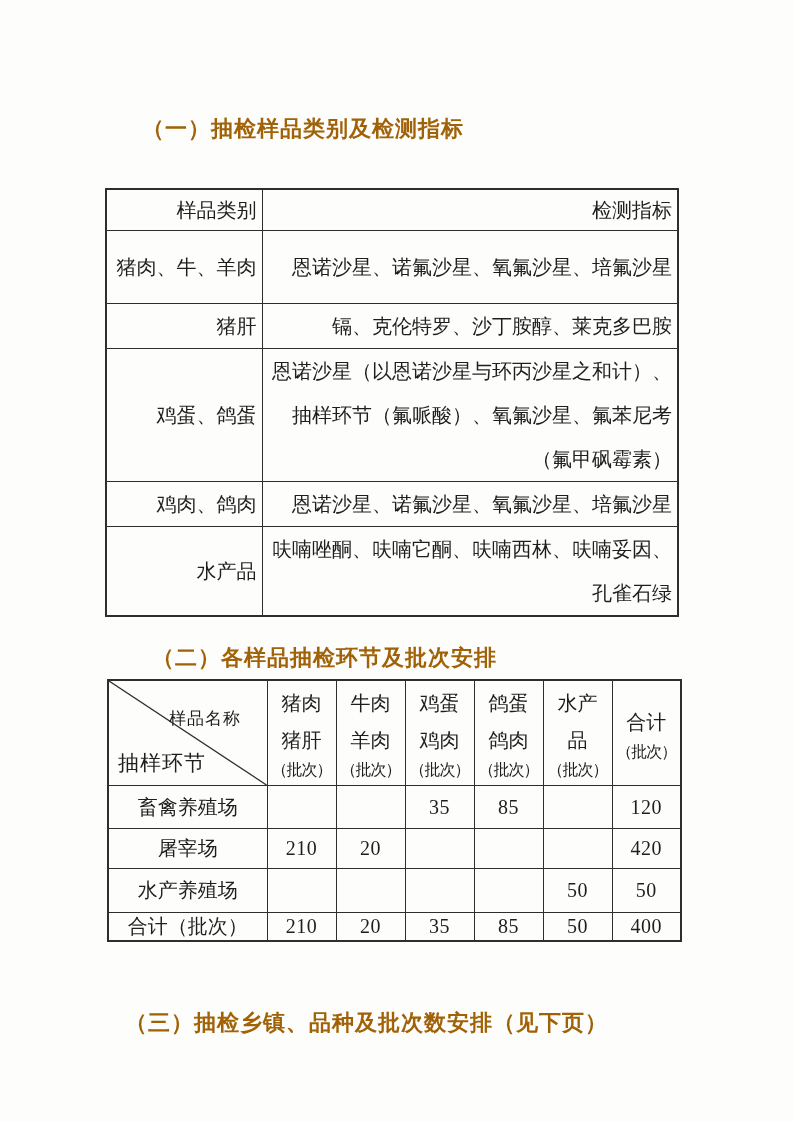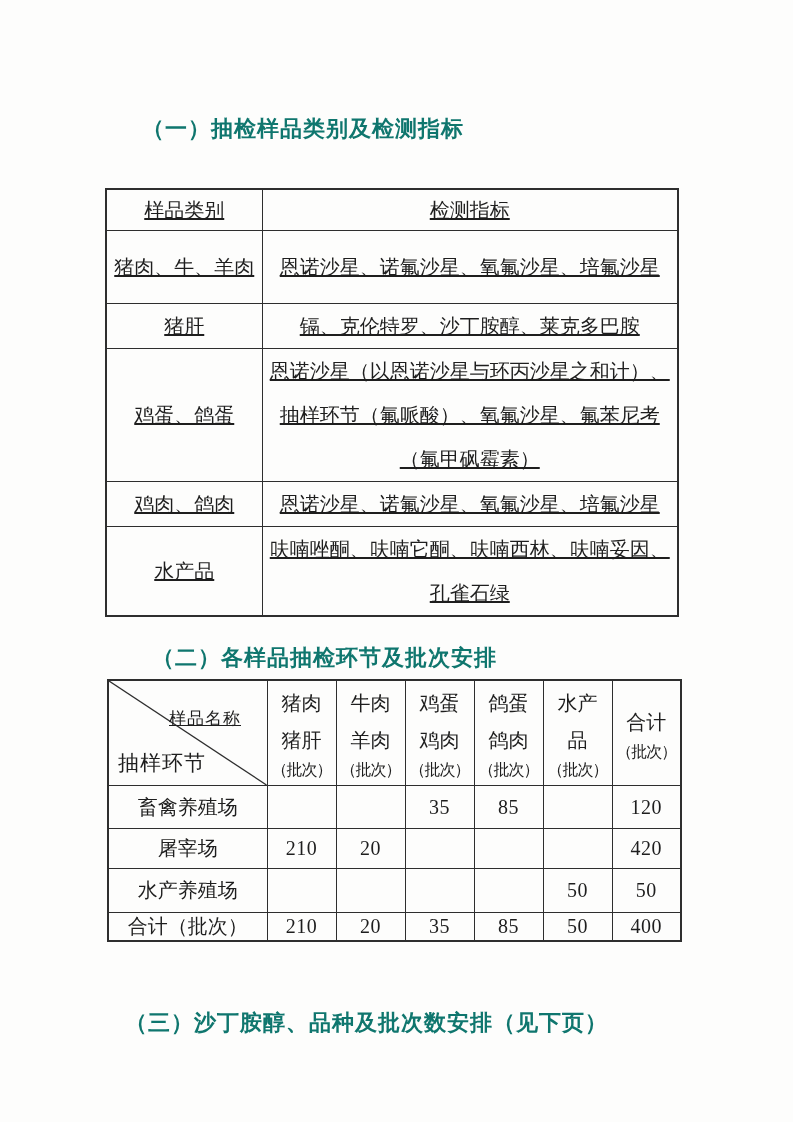--- a/index.html
+++ b/index.html
@@ -13,43 +13,42 @@
     color: #1e1e1e;
     font-family: "Liberation Serif", "DejaVu Serif", serif;
     overflow: hidden;
   }
   .sec-title {
     position: absolute;
     font-family: "Liberation Sans", "DejaVu Sans", sans-serif;
     font-weight: 600;
     font-size: 22px;
     letter-spacing: 1px;
-    color: #0f766e;
+    color: #a16207;
     white-space: nowrap;
   }
   .t1-title { left: 142px; top: 114px; }
   .t2-title { left: 152px; top: 643px; }
   .t3-title { left: 125px; top: 1008px; }
 
   table { border-collapse: collapse; table-layout: fixed; }
   td { border: 1.5px solid #2e2e2e; vertical-align: middle; }
 
   
   .table-one {
     position: absolute;
     left: 105px; top: 188px;
     width: 572px;
     border: 2px solid #2e2e2e;
   }
   .table-one td {
-    text-align: center;
+    text-align: right;
     font-size: 20px;
     line-height: 44px;
     padding: 0 5px;
-    text-decoration: underline;
   }
   .table-one .hdr td { line-height: 24px; }
 
   
   .table-two {
     position: absolute;
     left: 107px; top: 679px;
     width: 573px;
     border: 2px solid #2e2e2e;
   }
@@ -61,21 +60,21 @@
   .t2-head td { padding: 0; }
   .head-line { display: block; font-size: 20px; line-height: 37px; }
   .head-sub  { display: block; font-size: 16px; line-height: 22px; letter-spacing: -1px; }
   .num { font-size: 21px; letter-spacing: 0.5px; }
 
   
   .corner-cell { position: relative; width: 100%; height: 104px; }
   .corner-svg { position: absolute; left: 0; top: 0; width: 100%; height: 100%; display: block; }
   .corner-tr {
     position: absolute; top: 26px; left: 60px;
-    font-size: 17px; letter-spacing: 1px; text-decoration: underline;
+    font-size: 17px; letter-spacing: 1px;
   }
   .corner-bl {
     position: absolute; top: 68px; left: 9px;
     font-size: 21px; letter-spacing: 1px;
   }
 </style>
 </head>
 <body>
 
 <div class="page">
@@ -200,15 +199,15 @@
         <td class="num">210</td>
         <td class="num">20</td>
         <td class="num">35</td>
         <td class="num">85</td>
         <td class="num">50</td>
         <td class="num">400</td>
       </tr>
     </tbody>
   </table>
 
-  <div class="sec-title t3-title">（三）沙丁胺醇、品种及批次数安排（见下页）</div>
+  <div class="sec-title t3-title">（三）抽检乡镇、品种及批次数安排（见下页）</div>
 
 </div>
 
 </body></html>

